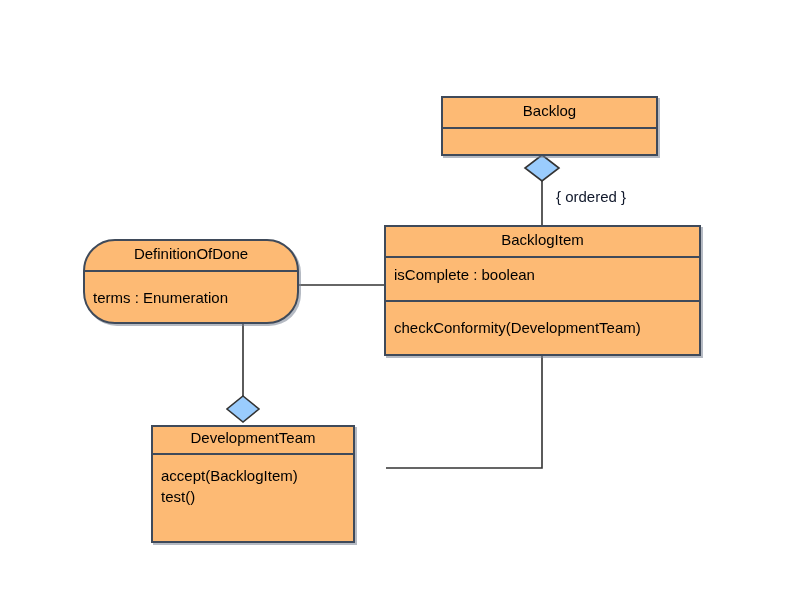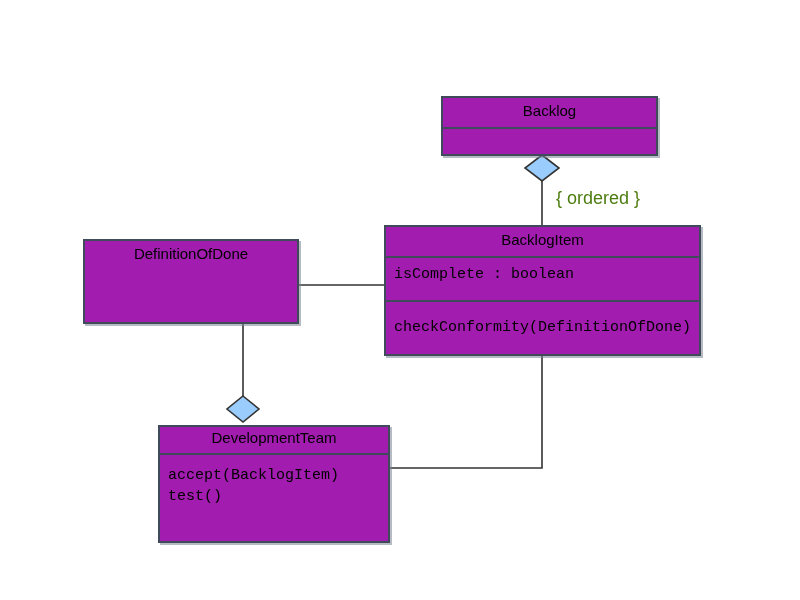--- a/index.html
+++ b/index.html
@@ -34,21 +34,21 @@
     width: 800px;
     text-align: center;
     font-size: 27px;
     color: #000000;
     letter-spacing: 0.2px;
     white-space: nowrap;
   }
   .uml-class {
     position: absolute;
     box-sizing: border-box;
-    background: #a21caf;
+    background: #fdba74;
     border: 2px solid #3f4a5a;
     box-shadow: 2px 2px 0 rgba(120,130,145,0.55);
   }
   .uml-compartment {
     box-sizing: border-box;
     width: 100%;
     overflow: hidden;
   }
   .uml-compartment + .uml-compartment {
     border-top: 2px solid #3f4a5a;
@@ -59,32 +59,31 @@
     color: #000000;
     line-height: 1.1;
     padding: 5px 4px 5px 4px;
     white-space: nowrap;
   }
   .cmp-members {
     font-size: 15px;
     color: #000000;
     line-height: 1.38;
     padding: 7px 8px 6px 8px;
-    font-family: Liberation Mono, monospace;
   }
   .cmp-members .member {
     white-space: nowrap;
   }
   .cmp-empty {
     padding: 0;
   }
   .edge-label {
     position: absolute;
-    font-size: 18px;
-    color: #4d7c0f;
+    font-size: 15px;
+    color: #0f172a;
     white-space: nowrap;
   }
 </style>
 </head>
 <body>
 
 <div id="canvas">
 
 
   <svg id="edge-layer" width="800" height="600" viewBox="0 0 800 600">
@@ -108,29 +107,32 @@
     <div class="uml-compartment cmp-name" style="height:29px;">Backlog</div>
     <div class="uml-compartment cmp-empty" style="height:29px;"></div>
   </div>
 
   <div class="uml-class" id="cls-backlogitem" style="left:384px; top:225px; width:317px; height:131px;">
     <div class="uml-compartment cmp-name" style="height:29px;border-radius:13px;">BacklogItem</div>
     <div class="uml-compartment cmp-members" style="height:44px;">
       <div class="member">isComplete : boolean</div>
     </div>
     <div class="uml-compartment cmp-members" style="height:54px; padding-top:16px;">
-      <div class="member">checkConformity(DefinitionOfDone)</div>
+      <div class="member">checkConformity(DevelopmentTeam)</div>
     </div>
   </div>
 
-  <div class="uml-class" id="cls-definitionofdone" style="left:83px; top:239px; width:216px; height:85px;">
+  <div class="uml-class" id="cls-definitionofdone" style="left:83px; top:239px; width:216px; height:85px;border-radius:32px;">
     <div class="uml-compartment cmp-name" style="height:29px;">DefinitionOfDone</div>
+    <div class="uml-compartment cmp-members" style="height:52px; padding-top:16px;">
+      <div class="member">terms : Enumeration</div>
+    </div>
   </div>
 
-  <div class="uml-class" id="cls-developmentteam" style="left:158px; top:425px; width:232px; height:118px;">
+  <div class="uml-class" id="cls-developmentteam" style="left:151px; top:425px; width:204px; height:118px;">
     <div class="uml-compartment cmp-name" style="height:26px; padding-top:3px;">DevelopmentTeam</div>
     <div class="uml-compartment cmp-members" style="height:88px; padding-top:11px;">
       <div class="member">accept(BacklogItem)</div>
       <div class="member">test()</div>
     </div>
   </div>
 
   <div class="edge-label" style="left:556px; top:188px;">{ ordered }</div>
 
 </div>

